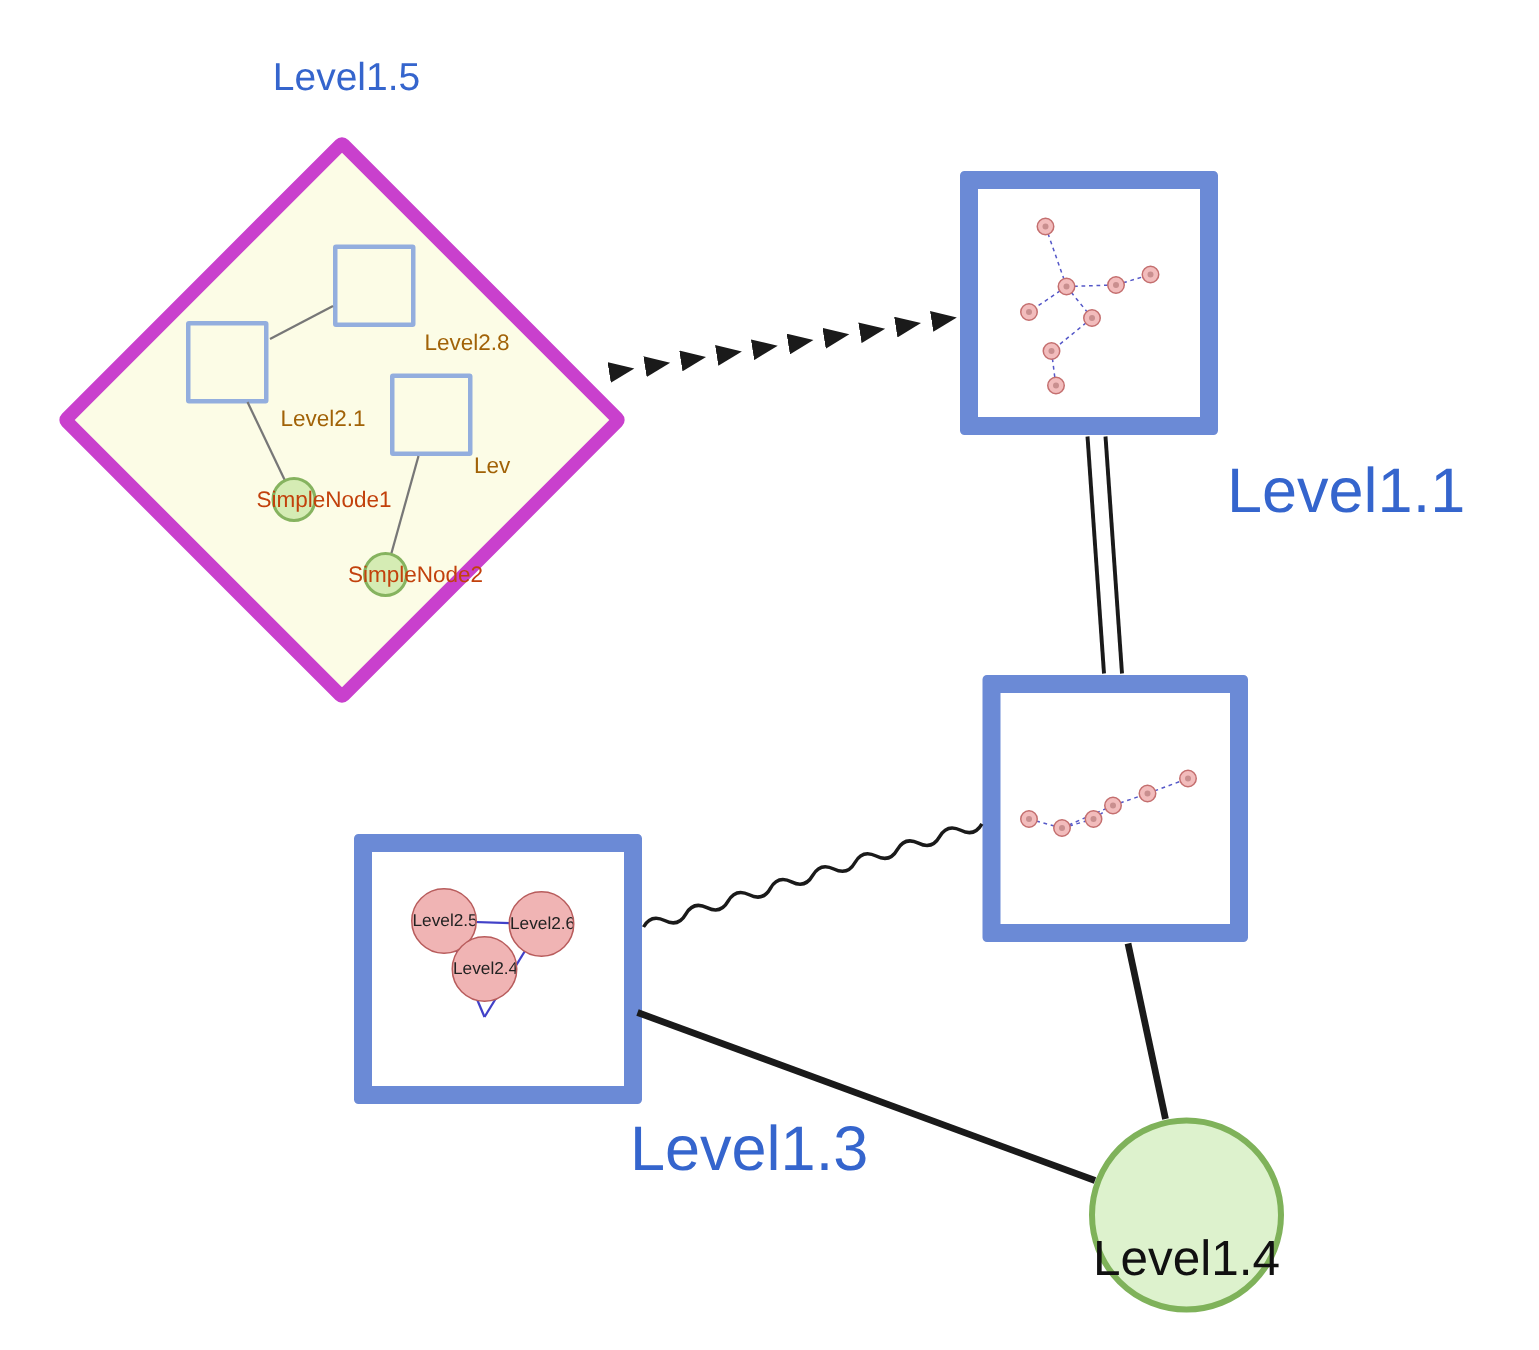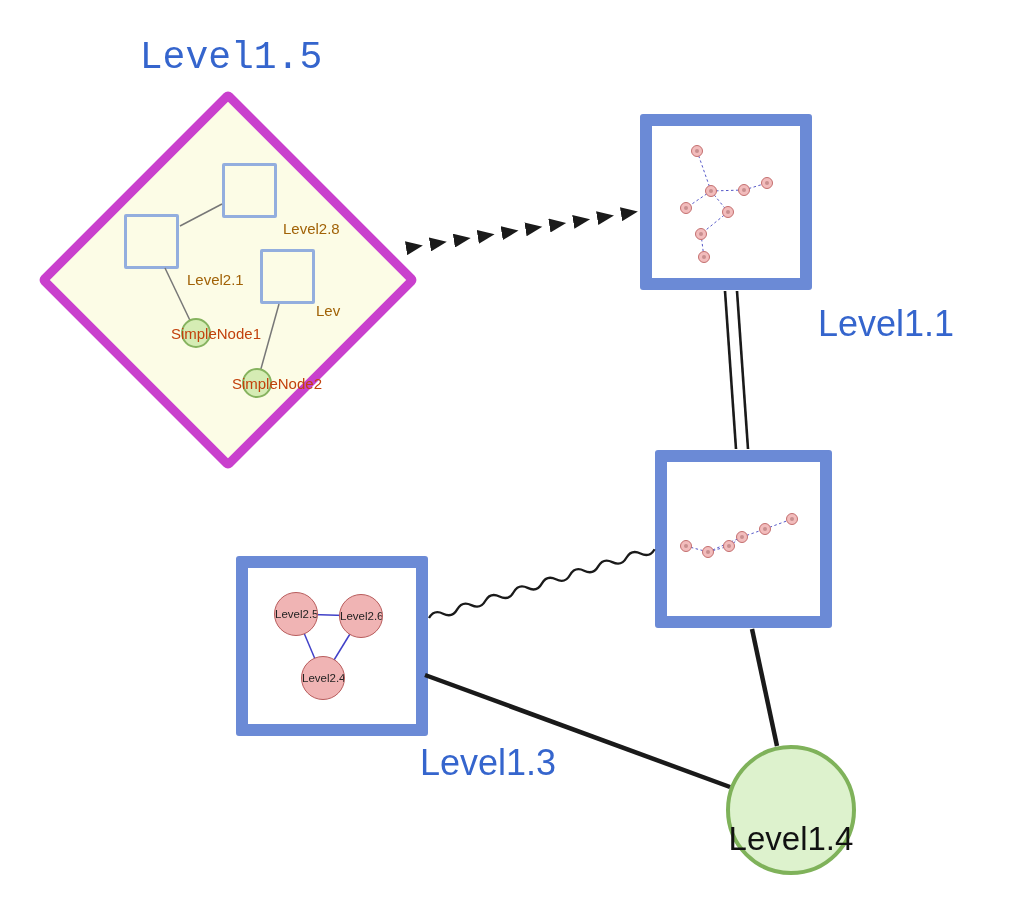--- a/index.html
+++ b/index.html
@@ -26,22 +26,22 @@
         background:#f2bcbc; border:1px solid #c46f6f; z-index:3; }
   .mn::after { content:""; position:absolute; left:3px; top:3px; width:4px; height:4px;
                border-radius:50%; background:#c98f8f; }
   .pn { position:absolute; width:44px; height:44px; border-radius:50%;
         background:#f0b4b4; border:1.5px solid #b85c5c; z-index:3;
         display:flex; align-items:center; justify-content:flex-start; overflow:hidden; }
   .pn span { font-size:11.5px; color:#222; white-space:nowrap; }
   .gn { position:absolute; width:30px; height:30px; border-radius:50%;
         background:#d5ecb4; border:2px solid #86b35f; z-index:3; }
 
-  .nl  { position:absolute; font-size:36px; color:#3565cd; white-space:nowrap; z-index:3; }
-  .nl-lg { font-size:38px; width:200px; text-align:center;font-family:Liberation Mono, monospace; }
+  .nl  { position:absolute; font-size:42px; color:#3565cd; white-space:nowrap; z-index:3; }
+  .nl-lg { font-size:26px; width:200px; text-align:center; }
   .nl-dark { color:#111111; font-size:33px; width:160px; text-align:center;margin-top:27px; }
   .isl { position:absolute; font-size:15px; color:#a16207; white-space:nowrap; z-index:3; }
   .snl { position:absolute; width:130px; text-align:right; font-size:15px;
          color:#c2410c; white-space:nowrap; z-index:3; }
 </style>
 </head>
 <body>
 
 <div id="canvas">
 
@@ -123,21 +123,21 @@
   <div class="mn" style="left:736px;top:531px"></div>
   <div class="mn" style="left:759px;top:523px"></div>
   <div class="mn" style="left:786px;top:513px"></div>
 
   <div class="pn" style="left:274px;top:592px">
     <span>Level2.5</span>
   </div>
   <div class="pn" style="left:339px;top:594px">
     <span>Level2.6</span>
   </div>
-  <div class="pn" style="left:301px;top:656px">
+  <div class="pn" style="left:301px;top:624px">
     <span>Level2.4</span>
   </div>
 
   <div class="gn" style="left:181px;top:318px"></div>
   <div class="gn" style="left:242px;top:368px"></div>
 
   <div class="nl nl-lg" style="left:131px;top:36px">Level1.5</div>
   <div class="nl" style="left:818px;top:303px">Level1.1</div>
   <div class="nl" style="left:420px;top:742px">Level1.3</div>
   <div class="nl nl-dark" style="left:711px;top:793px">Level1.4</div>

